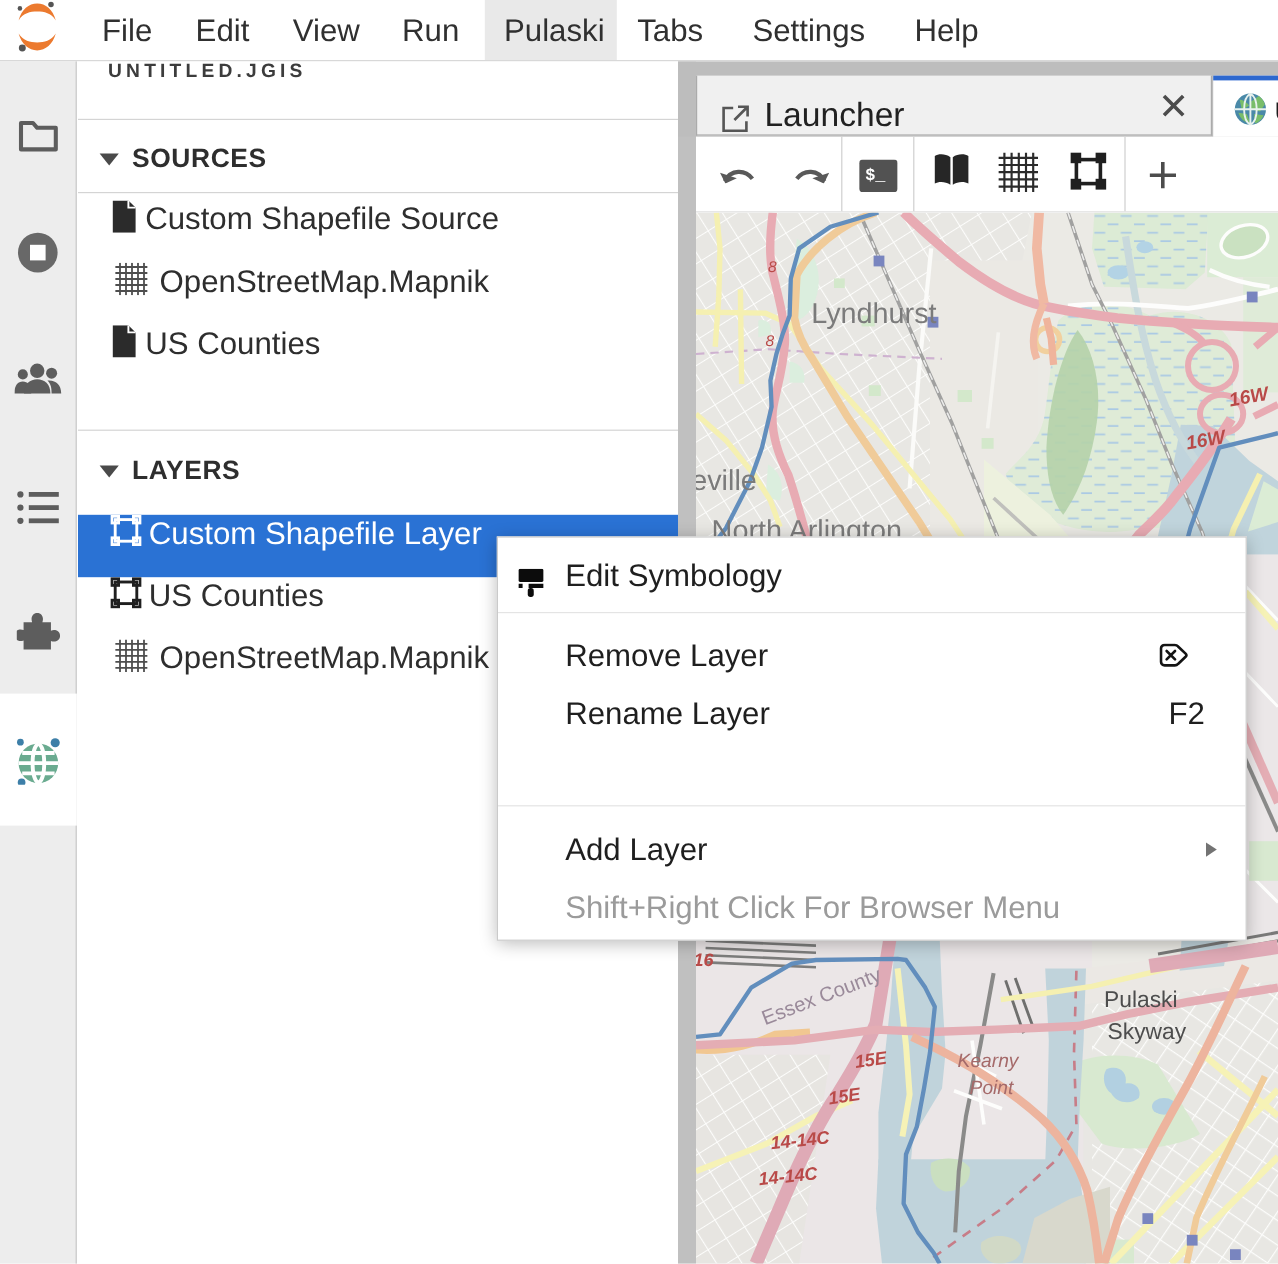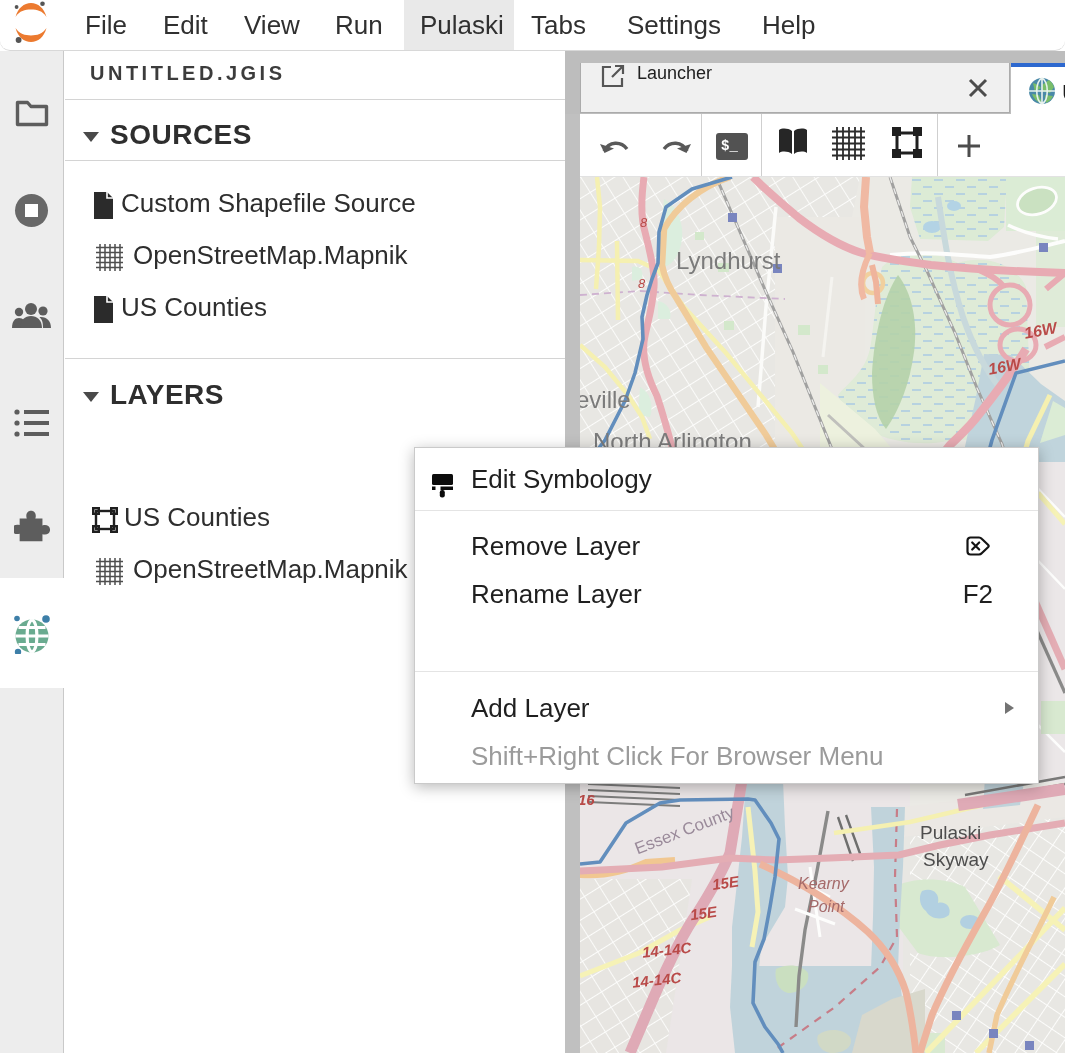--- a/index.html
+++ b/index.html
@@ -1,61 +1,61 @@
 <!DOCTYPE html>
 <html><head>
 <meta charset="utf-8">
 <style>
   * { margin:0; padding:0; box-sizing:border-box; }
   html,body { width:1065px; height:1053px; overflow:hidden; background:#fff;
     font-family:"Liberation Sans", sans-serif; }
   .abs { position:absolute; }
   
   #menubar { position:absolute; left:0; top:0; width:1065px; height:51px; background:#fff;
-    border-bottom:1px solid #d8d8d8; z-index:30;border-radius:10px; }
+    border-bottom:1px solid #d8d8d8; z-index:30; }
   #menuitems { position:absolute; left:0; top:0; height:50px; width:1065px;
     font-size:26px; color:#303030; }
   #menuitems .mi { position:absolute; top:0; height:50px; display:flex; align-items:center; }
   #menuitems .hl { position:absolute; left:404px; top:0; width:110px; height:50px; background:#e9e9e9; }
   
   #actbar { position:absolute; left:0; top:51px; width:64px; height:1002px; background:#ededed;
     border-right:1px solid #c9c9c9; z-index:5; }
   #actbar .white { position:absolute; left:0; top:527px; width:64px; height:110px; background:#fff; }
   
   #panel { position:absolute; left:65px; top:51px; width:500px; height:1002px; background:#fff; z-index:5;
     color:#2e2e2e; }
-  .ptitle { position:absolute; left:25px; top:11px; font-size:20px; font-weight:bold;
+  .ptitle { position:absolute; left:25px; top:0; font-size:16px; font-weight:bold;
     letter-spacing:3.5px; color:#3c3c3c; }
   .hline { position:absolute; left:0; width:500px; border-top:1px solid #d4d4d4; }
-  .shead { position:absolute; left:18px; font-size:28px; font-weight:bold; color:#2e2e2e; letter-spacing:0.5px; }
+  .shead { position:absolute; left:18px; font-size:22px; font-weight:bold; color:#2e2e2e; letter-spacing:0.5px; }
   .shead .tri { display:inline-block; width:0; height:0; border-left:8px solid transparent;
     border-right:8px solid transparent; border-top:10px solid #4a4a4a; margin-right:11px; vertical-align:middle; }
-  .item { position:absolute; left:0; width:500px; height:52px; display:flex; align-items:flex-end; font-size:26px; }
+  .item { position:absolute; left:0; width:500px; height:52px; display:flex; align-items:flex-start; font-size:26px; }
   .item .ic { margin-left:27px; margin-right:6px; flex:none; display:flex; }
   .item.selrow { background:#2a72d4; color:#fff; width:500px; }
   
   #split { position:absolute; left:565px; top:51px; width:15px; height:1002px; background:#c0c0c0; z-index:4; }
   
   #tabstrip { position:absolute; left:565px; top:51px; width:500px; height:63px; background:#bdbdbd; z-index:6; }
   #launchertab { position:absolute; left:580px; top:63px; width:430px; height:50px; background:#f0f0f0;
-    border:1px solid #ababab; border-top:none; display:flex; align-items:flex-start; z-index:7; font-size:18px; color:#212121; }
+    border:1px solid #ababab; border-top:none; display:flex; align-items:flex-end; z-index:7; font-size:28px; color:#212121; }
   #jgistab { position:absolute; left:1011px; top:63px; width:54px; height:51px; background:#fff; z-index:7;
     border-top:4px solid #2d68cf; display:flex; align-items:center; }
   #toolbar { position:absolute; left:580px; top:114px; width:485px; height:63px; background:#fff; z-index:6;
     border-bottom:1px solid #e2e2e2; }
   #toolbar .vsep { position:absolute; top:0; width:1px; height:62px; background:#cfcfcf; }
   
   #map { position:absolute; left:580px; top:177px; width:485px; height:876px; z-index:3; }
   
   #ctx { position:absolute; left:414px; top:447px; width:625px; height:337px; background:#fff; z-index:40;
     border:1px solid #cacaca; box-shadow:0 3px 14px rgba(0,0,0,0.28); font-size:26px; color:#1f1f1f; }
   #ctx .row { position:absolute; left:0; width:623px; height:48px; display:flex; align-items:center; }
   #ctx .row .txt { margin-left:56px;text-align:center; }
   #ctx .sep { position:absolute; left:0; width:623px; border-top:1px solid #e4e4e4; }
-  #ctx .right { margin-left:auto; margin-right:45px; display:flex; }
+  #ctx .right { margin-left:auto; margin-right:34px; display:flex; }
   #ctx .arrow { margin-left:auto; margin-right:24px; width:0; height:0; border-top:6px solid transparent;
     border-bottom:6px solid transparent; border-left:9px solid #737373; }
 </style>
 </head>
 <body>
 
 <div id="menubar">
   <svg class="abs" style="left:13px;top:1px" width="36" height="46" viewBox="0 0 36 46">
     <path d="M2.5 16 C5 7 11 2 18 2 C25 2 31 7 33.5 16 C29.5 9.8 24 8.6 18 8.6 C12 8.6 6.5 9.8 2.5 16 Z" fill="#ec7a2f"></path>
     <path d="M2.5 27 C5 36 11 41 18 41 C25 41 31 36 33.5 27 C29.5 33.2 24 34.4 18 34.4 C12 34.4 6.5 33.2 2.5 27 Z" fill="#ec7a2f"></path>
@@ -139,20 +139,31 @@
         </svg>
       </span>OpenStreetMap.Mapnik</div>
   <div class="item" style="top:220px"><span class="ic">
         <svg width="23" height="27" viewBox="0 0 23 27">
           <path d="M2 0 h13 l6 6 v21 h-19 z" fill="#2b2b2b"></path>
           <path d="M15 0 v6 h6" fill="none" stroke="#fff" stroke-width="1.6"></path>
         </svg>
       </span>US Counties</div>
   <div class="hline" style="top:307px"></div>
   <div class="shead" style="top:328px"><span class="tri"></span>LAYERS</div>
+  <div class="item selrow" style="top:378px"><span class="ic">
+        <svg width="26" height="26" viewBox="0 0 26 26">
+          <rect x="4" y="4" width="18" height="18" fill="none" stroke="#fff" stroke-width="2.4"></rect>
+          <g fill="none" stroke="#fff" stroke-width="2.4">
+            <rect x="1.2" y="1.2" width="5.6" height="5.6"></rect>
+            <rect x="19.2" y="1.2" width="5.6" height="5.6"></rect>
+            <rect x="1.2" y="19.2" width="5.6" height="5.6"></rect>
+            <rect x="19.2" y="19.2" width="5.6" height="5.6"></rect>
+          </g>
+        </svg>
+      </span>Custom Shapefile Layer</div>
   <div class="item" style="top:430px"><span class="ic">
         <svg width="26" height="26" viewBox="0 0 26 26">
           <rect x="4" y="4" width="18" height="18" fill="none" stroke="#1f1f1f" stroke-width="2.4"></rect>
           <g fill="none" stroke="#1f1f1f" stroke-width="2.4">
             <rect x="1.2" y="1.2" width="5.6" height="5.6"></rect>
             <rect x="19.2" y="1.2" width="5.6" height="5.6"></rect>
             <rect x="1.2" y="19.2" width="5.6" height="5.6"></rect>
             <rect x="19.2" y="19.2" width="5.6" height="5.6"></rect>
           </g>
         </svg>

